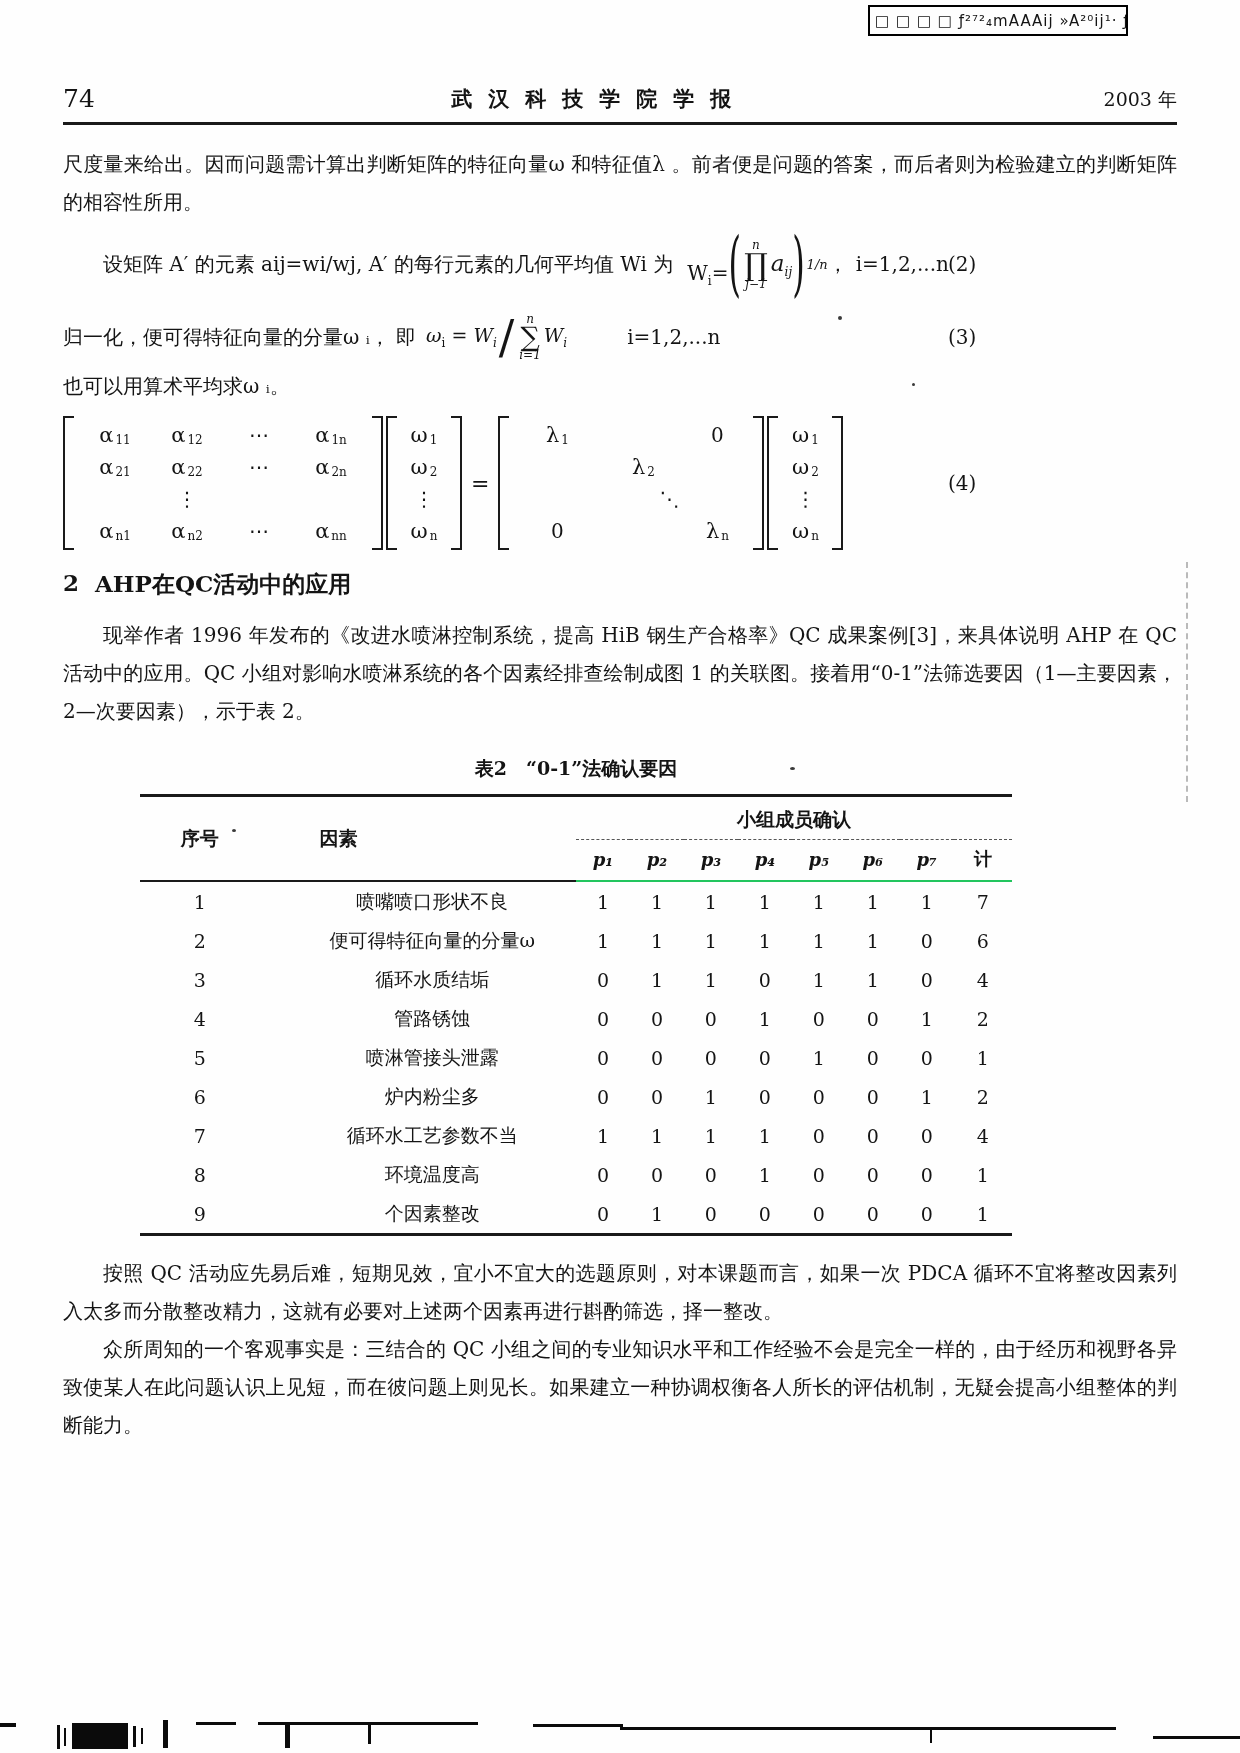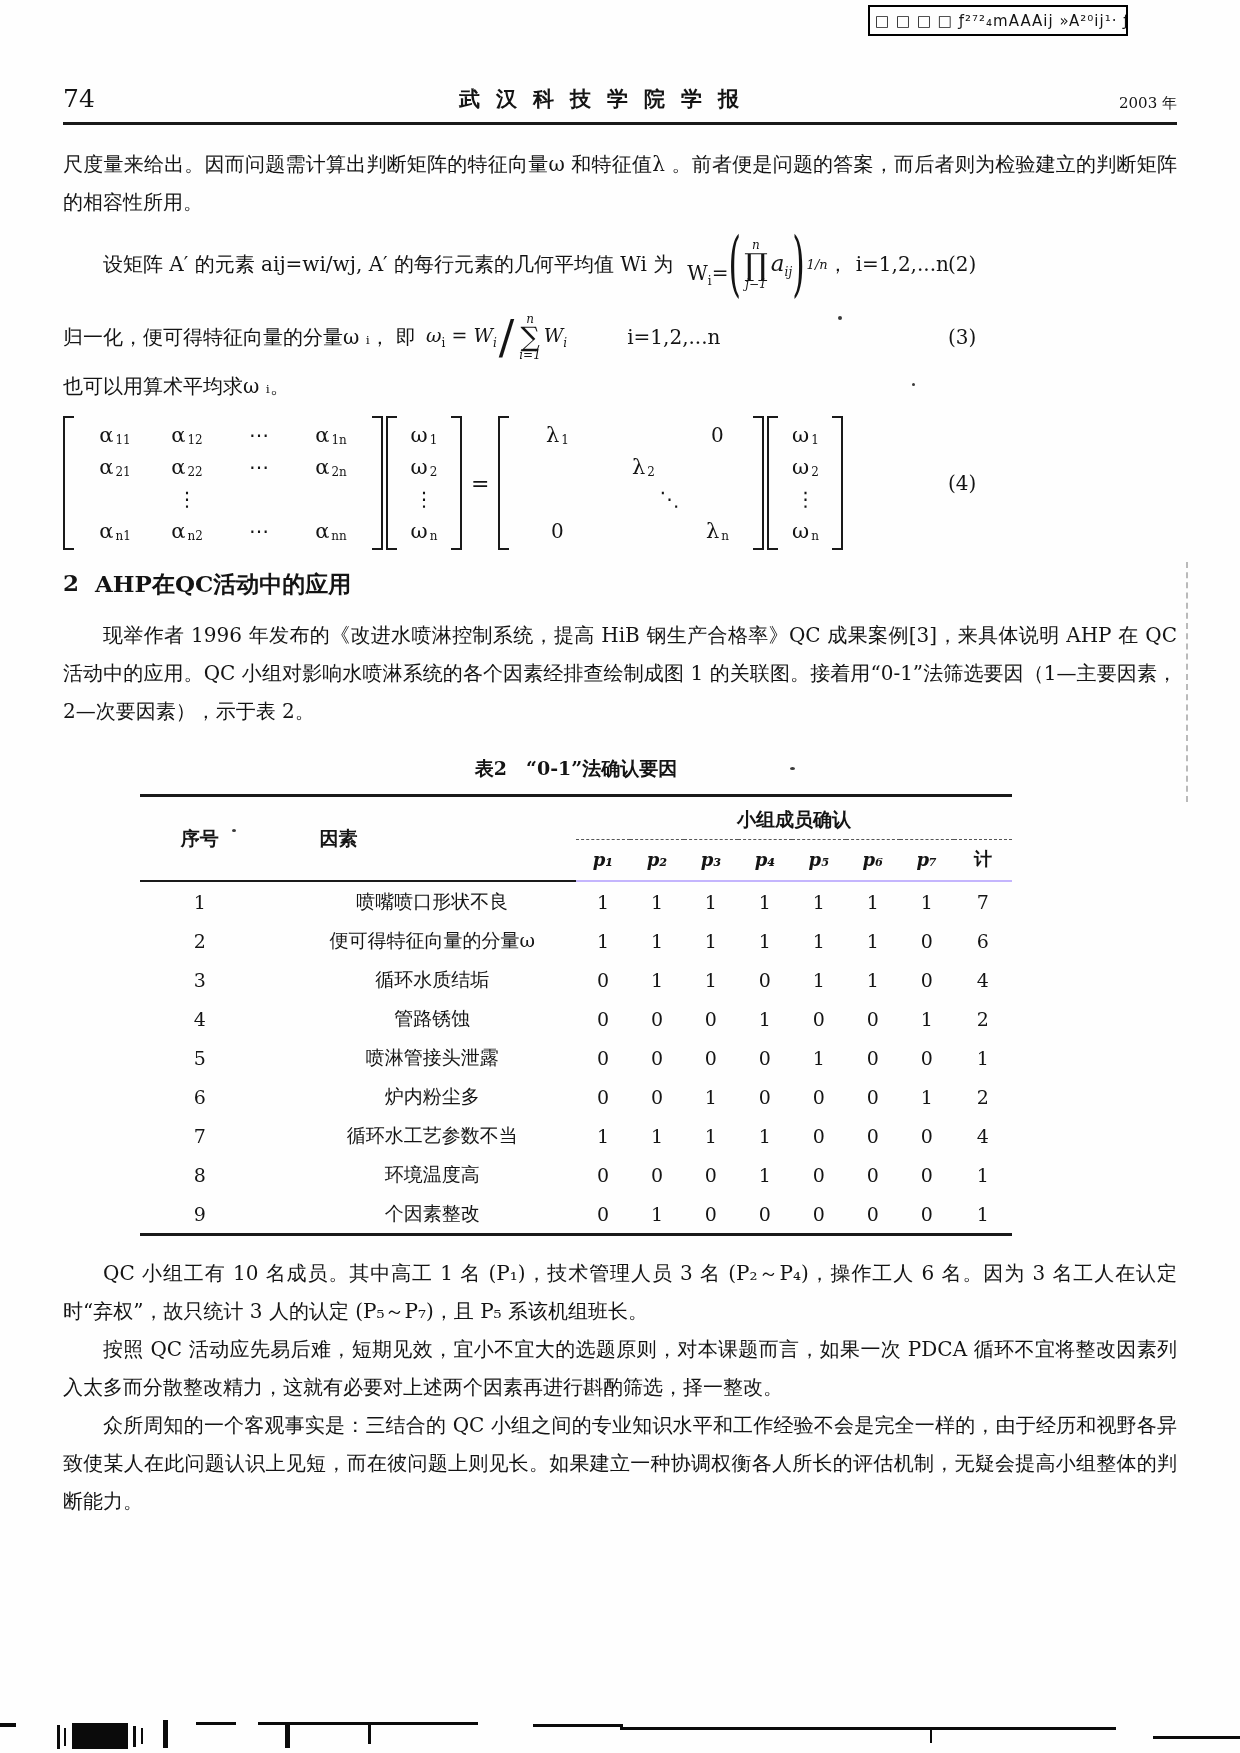--- a/index.html
+++ b/index.html
@@ -5,21 +5,21 @@
   html,body{margin:0;padding:0;background:#e8e8e8;}
   .page{position:relative;width:1240px;height:1753px;margin:0 auto;background:#fefefe;
         font-family:"DejaVu Serif","Liberation Serif",serif;color:#141414;overflow:hidden;}
   .content{position:absolute;left:63px;top:84px;width:1114px;}
 
   
   .page-header{display:flex;justify-content:space-between;align-items:flex-end;
                padding-bottom:9px;border-bottom:3px solid #1a1a1a;}
   .page-num{font-size:25px;}
   .journal-title{font-size:21px;font-weight:600;letter-spacing:16px;white-space:nowrap;}
-  .pub-year{font-size:15px;}
+  .pub-year{font-size:19px;}
 
   
   .body-text{font-size:20px;line-height:38px;text-align:justify;margin:0;}
   .indent{text-indent:2em;}
 
   
   .eq-row{position:relative;display:flex;align-items:center;font-size:20px;}
   .eq-num{position:absolute;left:885px;top:50%;transform:translateY(-50%);font-size:20px;}
   .sub{font-size:12px;vertical-align:-5px;}
   .ital{font-style:italic;}
@@ -53,21 +53,21 @@
 
   
   .qc-table-wrap{width:872px;margin:26px 0 0 77px;}
   .tbl-caption{text-align:center;font-size:19px;font-weight:600;margin-bottom:12px;}
   table.qc{width:100%;border-collapse:collapse;border-top:3px solid #1a1a1a;
            border-bottom:3px solid #1a1a1a;font-size:19px;}
   table.qc th{font-weight:600;}
   .th-seq,.th-factor{border-bottom:2px solid #1a1a1a;font-size:19px;text-align:center;}
   .th-factor{text-align:left;padding-left:60px;}
   .th-group{padding:10px 4px 6px;border-bottom:1px dashed #555;font-size:19px;}
-  .members-row th{border-bottom:2px solid #c4b5fd;font-weight:normal;font-style:italic;
+  .members-row th{border-bottom:2px solid #22c55e;font-weight:normal;font-style:italic;
                   padding:7px 0 9px;font-size:18px;}
   .members-row th.th-total{font-style:normal;font-weight:600;}
   table.qc td{height:37px;text-align:center;font-size:19px;}
   td.factor-cell{text-align:left;padding-left:30px;}
 
   .footer-paras{margin-top:18px;}
   .footer-paras p{margin:0;}
 
   
   .stamp{position:absolute;left:868px;top:5px;width:246px;height:27px;border:2px solid #000;
@@ -409,21 +409,20 @@
               <td>0</td>
               <td>0</td>
               <td>0</td>
               <td>1</td>
             </tr>
           </tbody>
       </table>
     </div>
 
     <div class="footer-paras">
-      <p class="body-text indent">QC 小组工有 10 名成员。其中高工 1 名 (P₁)，技术管理人员 3 名 (P₂～P₄)，操作工人 6 名。因为 3 名工人在认定时“弃权”，故只统计 3 人的认定 (P₅～P₇)，且 P₅ 系该机组班长。</p>
       <p class="body-text indent">按照 QC 活动应先易后难，短期见效，宜小不宜大的选题原则，对本课题而言，如果一次 PDCA 循环不宜将整改因素列入太多而分散整改精力，这就有必要对上述两个因素再进行斟酌筛选，择一整改。</p>
       <p class="body-text indent">众所周知的一个客观事实是：三结合的 QC 小组之间的专业知识水平和工作经验不会是完全一样的，由于经历和视野各异致使某人在此问题认识上见短，而在彼问题上则见长。如果建立一种协调权衡各人所长的评估机制，无疑会提高小组整体的判断能力。</p>
     </div>
   </div>
 
   <div class="edge-dots"></div>
 
   <div class="speck" style="left:838px;top:316px;width:4px;height:4px;"></div>
   <div class="speck" style="left:912px;top:383px;width:3px;height:3px;"></div>
   <div class="speck" style="left:790px;top:767px;width:5px;height:3px;"></div>

